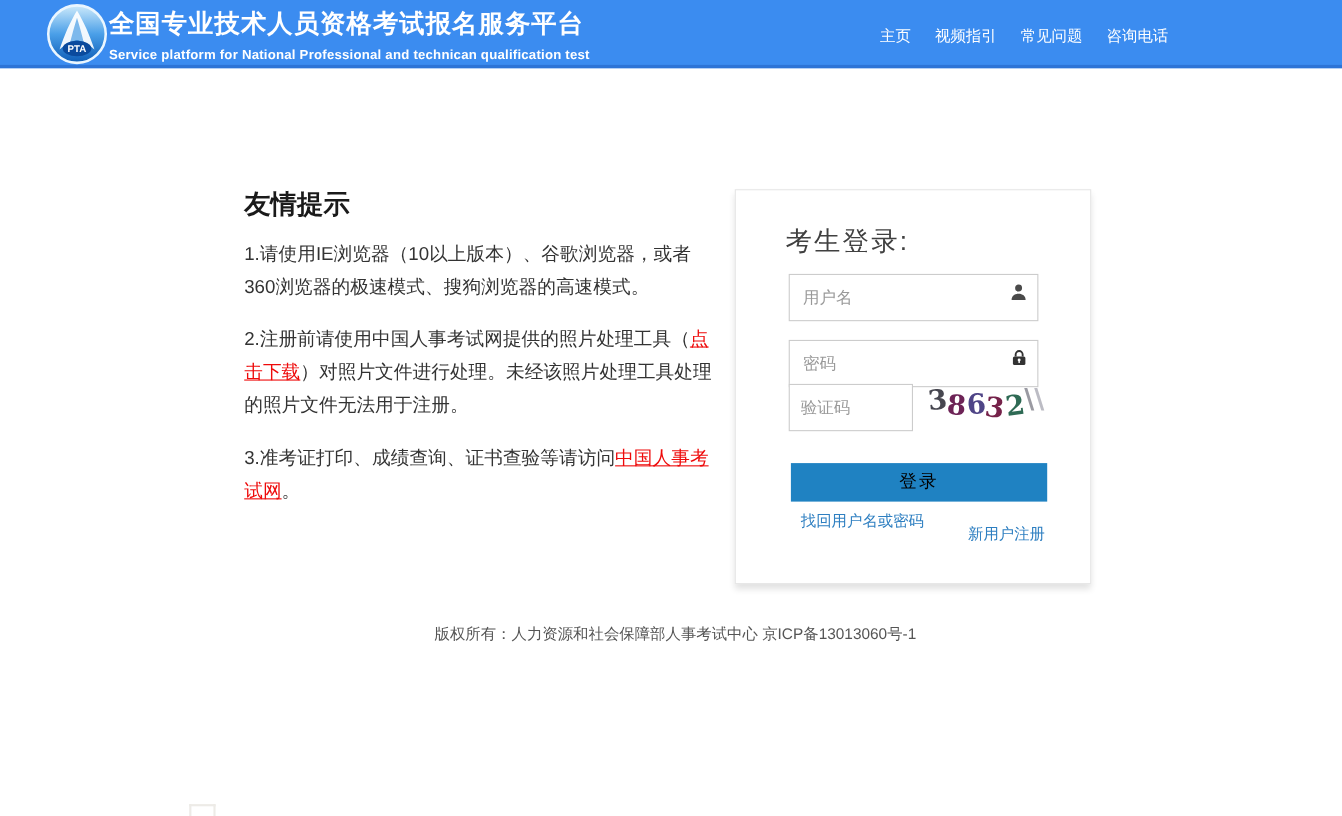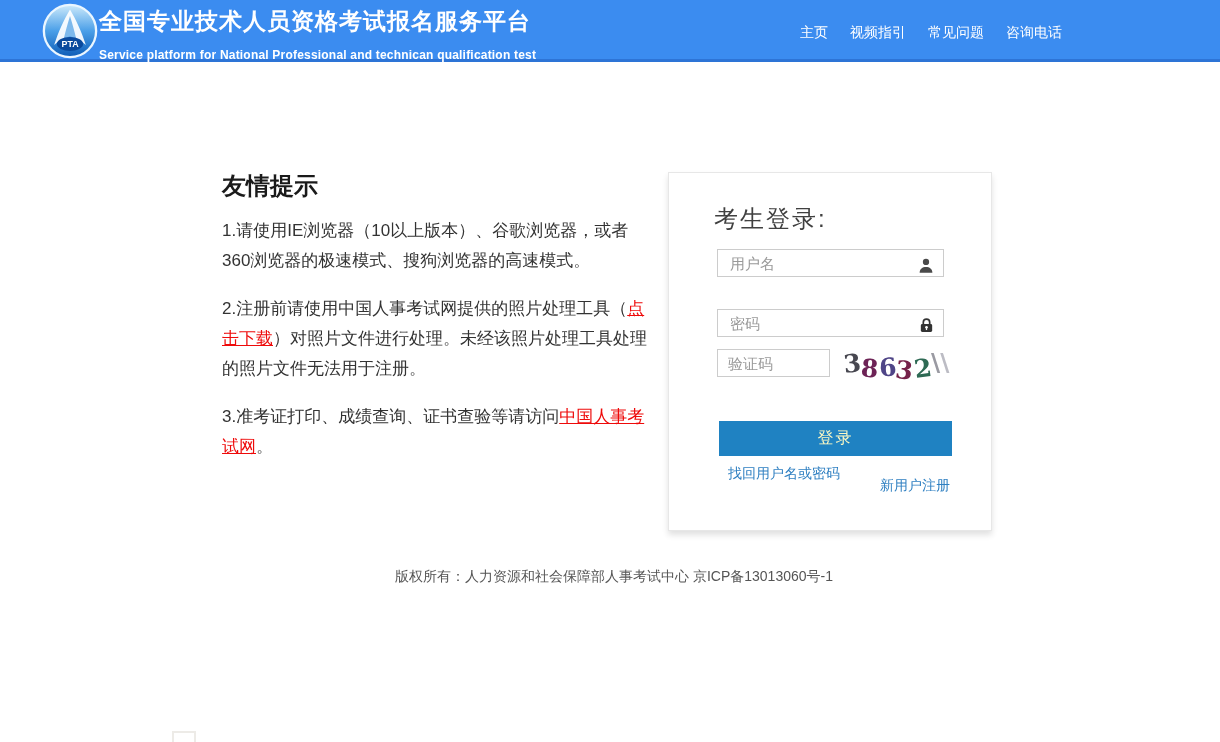--- a/index.html
+++ b/index.html
@@ -15,21 +15,21 @@
     background:#3b8cf0; border-bottom:3px solid #2d74d6;
   }
   .logo {
     position:absolute; left:42px; top:3px; width:56px; height:56px;
   }
   .header-titles { position:absolute; left:99px; top:7px; color:#fff; }
   .header-title {
     font-size:23px; font-weight:bold; letter-spacing:1px; line-height:28px;
   }
   .header-subtitle {
-    font-size:12px; font-weight:bold; margin-top:13px; letter-spacing:0.2px;
+    font-size:12px; font-weight:bold; margin-top:8px; letter-spacing:0.2px;
   }
   .header-nav {
     position:absolute; right:158px; top:24px; display:flex; gap:22px;
   }
   .header-nav a {
     color:#fff; font-size:14px; text-decoration:none; cursor:pointer;
   }
 
   
   .tips { position:absolute; left:222px; top:170px; width:428px; color:#333; }
@@ -40,21 +40,21 @@
   
   .login-panel {
     position:absolute; left:668px; top:172px; width:324px; height:359px;
     background:#fff; border:1px solid #e7e7e7;
     box-shadow:0 4px 6px rgba(0,0,0,0.12);
   }
   .login-heading {
     position:absolute; left:45px; top:30px;
     font-size:24px; color:#404040; letter-spacing:2px;
   }
-  .field { position:absolute; left:48px; width:227px; height:28px; }
+  .field { position:absolute; left:48px; width:227px; height:43px; }
   .field input {
     width:100%; height:100%; border:1px solid #ccc; background:#fff;
     padding:0 34px 0 12px; font-size:15px; color:#333; outline:none;
     font-family:"Liberation Sans","DejaVu Sans",sans-serif;
   }
   .field input::placeholder { color:#999; opacity:1; }
   .field .input-icon { position:absolute; right:9px; top:8px; }
   .field-username { top:76px; }
   .field-password { top:136px; }
   .field-captcha  { top:176px; width:113px; }
@@ -62,21 +62,21 @@
   .captcha-image {
     position:absolute; left:175px; top:176px; width:102px; height:36px;
     cursor:pointer; white-space:nowrap;
     font-family:"DejaVu Serif","Liberation Serif",serif;
     font-size:25px; font-weight:bold; letter-spacing:0px; line-height:36px;
     text-align:left; user-select:none;
   }
   .captcha-image span { display:inline-block; }
   .login-button {
     position:absolute; left:50px; top:248px; width:233px; height:35px;
-    background:#1f82c2; color:#fef9c3; border:none; font-size:16px;
+    background:#1f82c2; color:#000000; border:none; font-size:16px;
     cursor:pointer; letter-spacing:2px;
     font-family:"Liberation Sans","DejaVu Sans",sans-serif;
   }
   .login-links { position:absolute; left:0; top:292px; width:324px; }
   .login-links a {
     position:absolute; color:#2e7fc1; font-size:14px;
     text-decoration:none; cursor:pointer; white-space:nowrap;
   }
   .link-forgot { left:59px; }
   .link-register { left:211px;margin-top:12px; }

